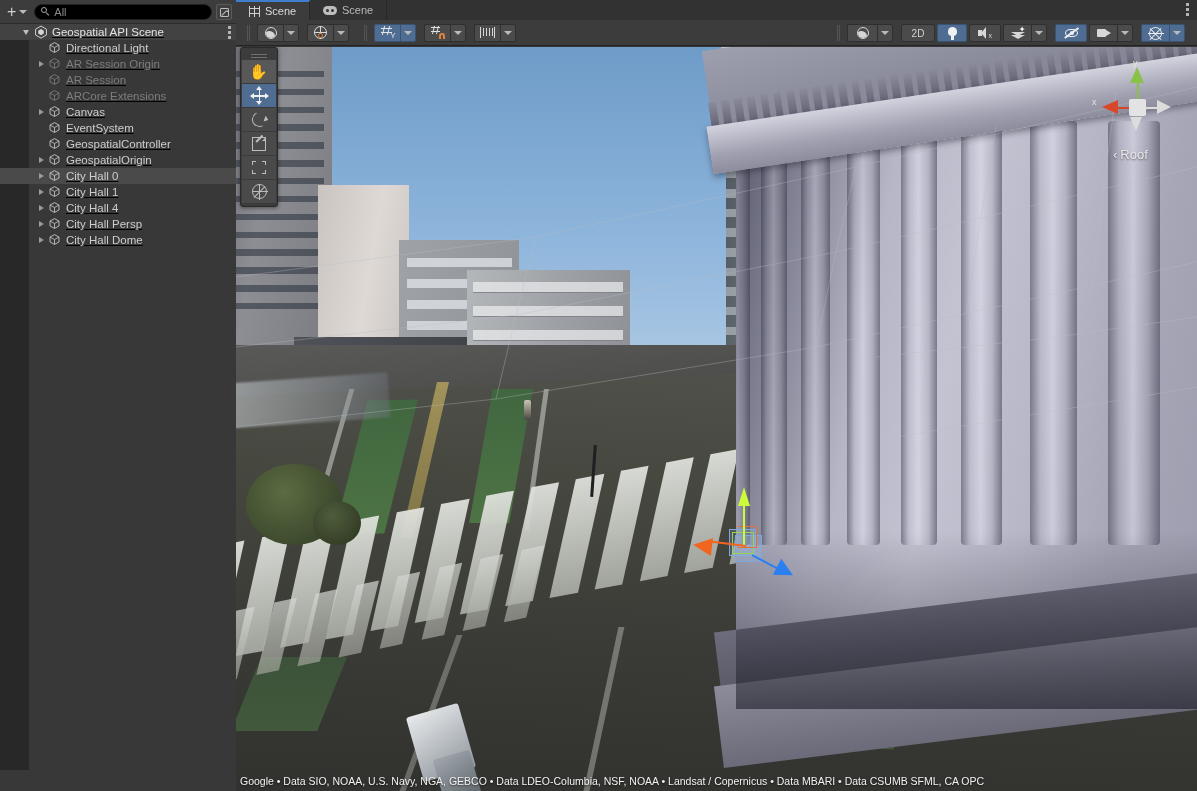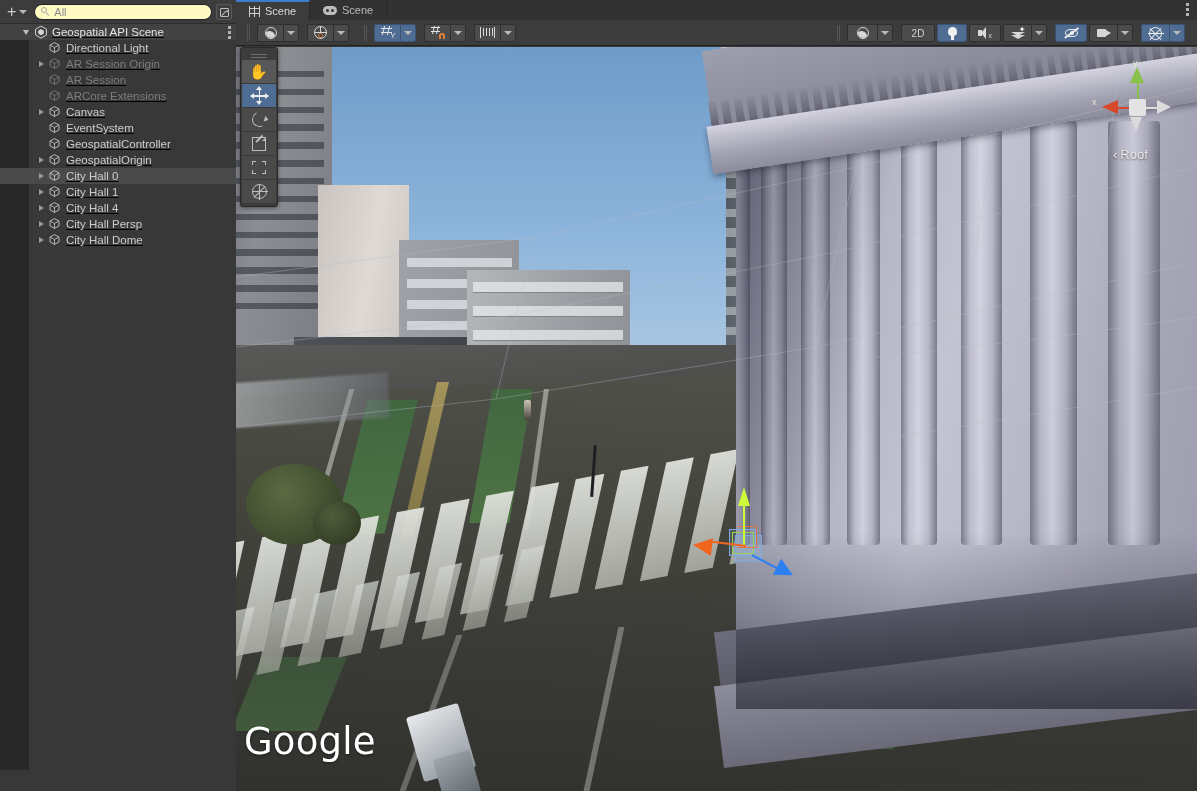--- a/index.html
+++ b/index.html
@@ -59,21 +59,21 @@
   .plus-drop {
     display: flex; align-items: center; gap: 3px; height: 18px;
     padding: 0 3px; color: #c9c9c9; font-size: 14px; cursor: default;
   }
   .plus-sign { font-size: 16px; line-height: 12px; color: #cfcfcf; font-weight: 400; }
   .caret-dn {
     width: 0; height: 0; border-left: 4px solid transparent;
     border-right: 4px solid transparent; border-top: 4px solid #b9b9b9;
   }
   .search-box {
-    flex: 1; height: 16px; background: #fef9c3; border: 1px solid #202020;
+    flex: 1; height: 16px; background: #000000; border: 1px solid #202020;
     border-radius: 8px; display: flex; align-items: center; padding: 0 6px; gap: 4px;
   }
   .mag-ico { width: 9px; height: 9px; position: relative; flex: none; }
   .mag-ico .ring { position:absolute; left:0; top:0; width:6px; height:6px;
       border:1.2px solid #a6a6a6; border-radius:50%; }
   .mag-ico .hdl { position:absolute; left:5px; top:5px; width:4px; height:1.2px;
       background:#a6a6a6; transform: rotate(45deg); transform-origin: left center; }
   .search-ph { color: #8a8a8a; font-size: 11px; }
   .popout-btn {
     width: 16px; height: 16px; border: 1px solid #5a5a5a; border-radius: 2px;
@@ -1317,17 +1317,17 @@
         <div class="og-cube3"></div>
         <div class="og-cube4"></div>
         <div class="og-y-stem"></div>
         <div class="og-y-cone"></div>
         <div class="og-x-stem"></div>
         <div class="og-x-cone"></div>
         <div class="og-z-stem"></div>
         <div class="og-z-cone"></div>
       </div>
 
-      <div id="g-logo">Google</div>
+      <div id="attribution">Google • Data SIO, NOAA, U.S. Navy, NGA, GEBCO • Data LDEO-Columbia, NSF, NOAA • Landsat / Copernicus • Data MBARI • Data CSUMB SFML, CA OPC</div>
 
     </div>
   </div>
 </div>
 
 </body></html>

